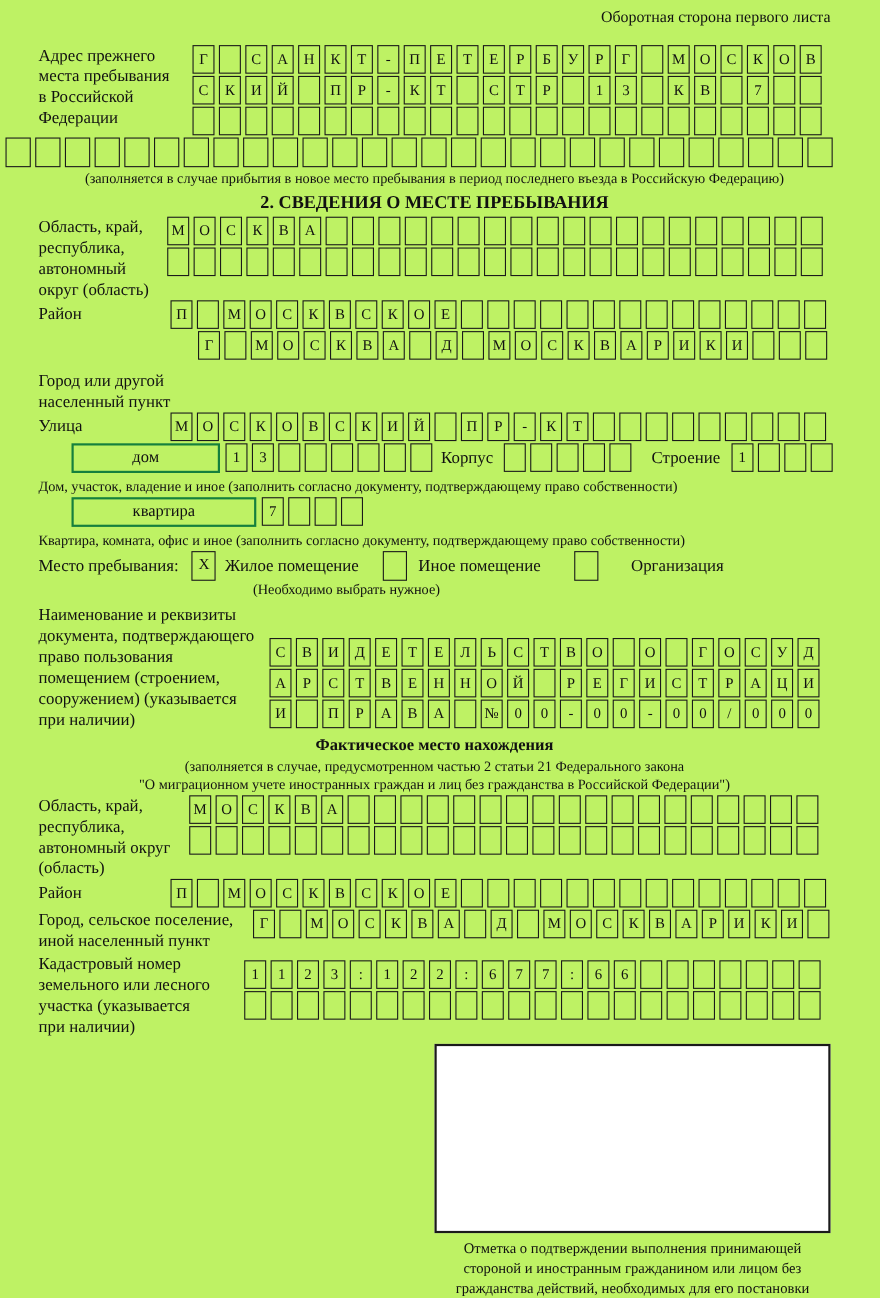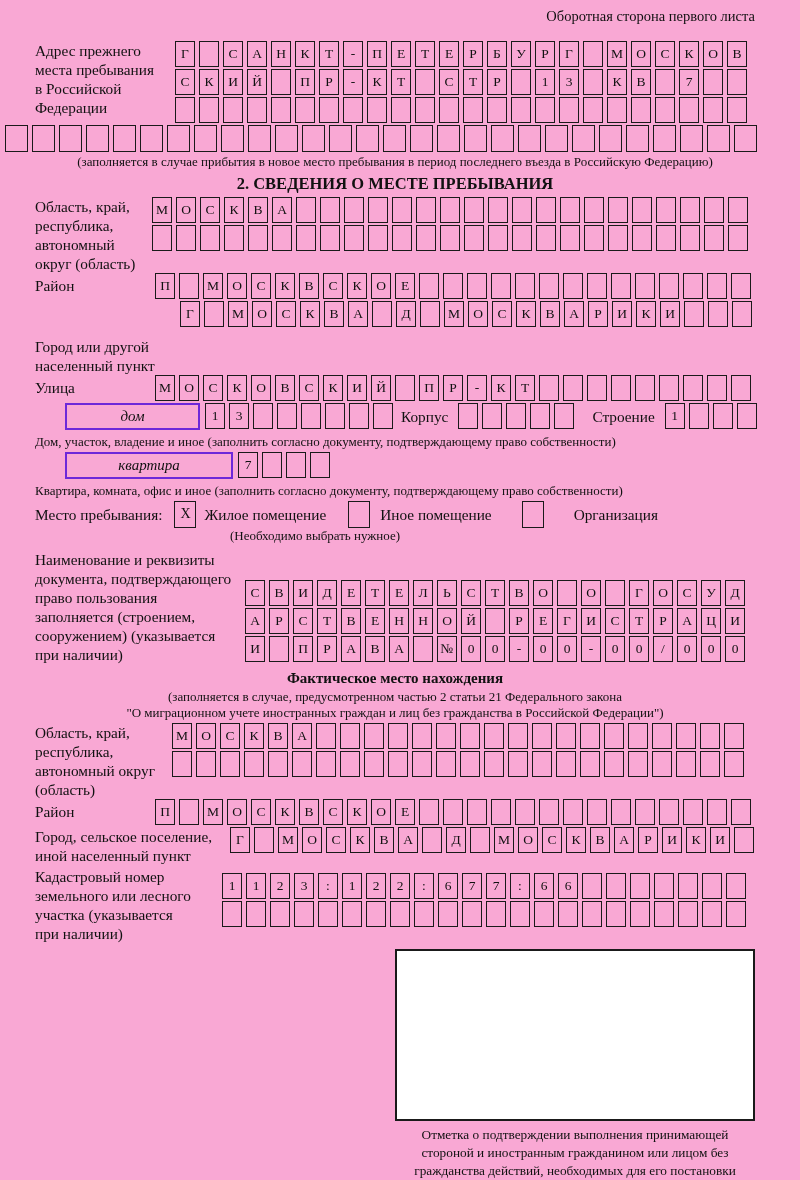--- a/index.html
+++ b/index.html
@@ -1,37 +1,37 @@
 <!DOCTYPE html>
 <html lang="ru"><head>
 <meta charset="utf-8">
 <style>
   html,body{margin:0;padding:0;background:#ffffff;}
   .page{
     width:800px;height:1180px;box-sizing:border-box;
-    padding:8px 45px 8px 35px;background:#f9a8d4;color:#111;
+    padding:8px 45px 8px 35px;background:#bef264;color:#111;
     font-family:"Liberation Serif","DejaVu Serif",serif;
     overflow:hidden;position:relative;
   }
   .corner-note{text-align:right;font-size:14.5px;line-height:17px;margin-bottom:14px;}
   .frow{display:flex;align-items:flex-start;}
   .flabel{font-size:15.3px;line-height:19px;flex-shrink:0;}
   .cellcol{display:flex;flex-direction:column;}
   .cells{display:flex;flex-wrap:nowrap;margin-bottom:2px;}
   .cell{
     box-sizing:border-box;flex-shrink:0;width:20px;height:26px;margin-right:4px;
     border:1.6px solid #1a1a1a;font-size:13.5px;line-height:23px;text-align:center;
   }
   .cells-lg .cell{width:23px;margin-right:4px;height:27px;}
   .note{font-size:13px;line-height:16px;text-align:center;margin-bottom:2px;}
   .h2{font-size:16.5px;font-weight:bold;text-align:center;margin:4px 0 3px;}
   .h3{font-size:15px;font-weight:bold;text-align:center;margin:6px 0 2px;}
   .wbox{
-    box-sizing:border-box;border:2px solid #6d28d9;height:27px;
-    font-size:15px;line-height:23px;text-align:center;flex-shrink:0;font-style:italic;
+    box-sizing:border-box;border:2px solid #15803d;height:27px;
+    font-size:15px;line-height:23px;text-align:center;flex-shrink:0;
   }
   .inline-lbl{font-size:15.3px;line-height:27px;flex-shrink:0;}
   .checkbox{
     box-sizing:border-box;width:22px;height:27px;border:1.6px solid #1a1a1a;
     font-size:14px;line-height:24px;text-align:center;flex-shrink:0;
   }
   .stamp-box{
     box-sizing:border-box;width:360px;height:172px;border:2px solid #1a1a1a;
     margin-left:360px;margin-top:6px;background:#fff;
   }
@@ -380,21 +380,21 @@
     <span class="checkbox" style="margin-left:30px;"></span>
     <div class="inline-lbl" style="padding-left:30px;">Организация</div>
   </div>
   <div class="note" style="width:560px;">(Необходимо выбрать нужное)</div>
 
   <div class="frow" style="margin-top:6px;align-items:flex-end;">
     <div class="flabel" style="width:210px;">
         <div>Наименование и реквизиты</div>
         <div>документа, подтверждающего</div>
         <div>право пользования</div>
-        <div>заполняется (строением,</div>
+        <div>помещением (строением,</div>
         <div>сооружением) (указывается</div>
         <div>при наличии)</div>
       </div>
     <div class="cellcol">
       <div class="cells">
           <span class="cell">С</span>
           <span class="cell">В</span>
           <span class="cell">И</span>
           <span class="cell">Д</span>
           <span class="cell">Е</span>

